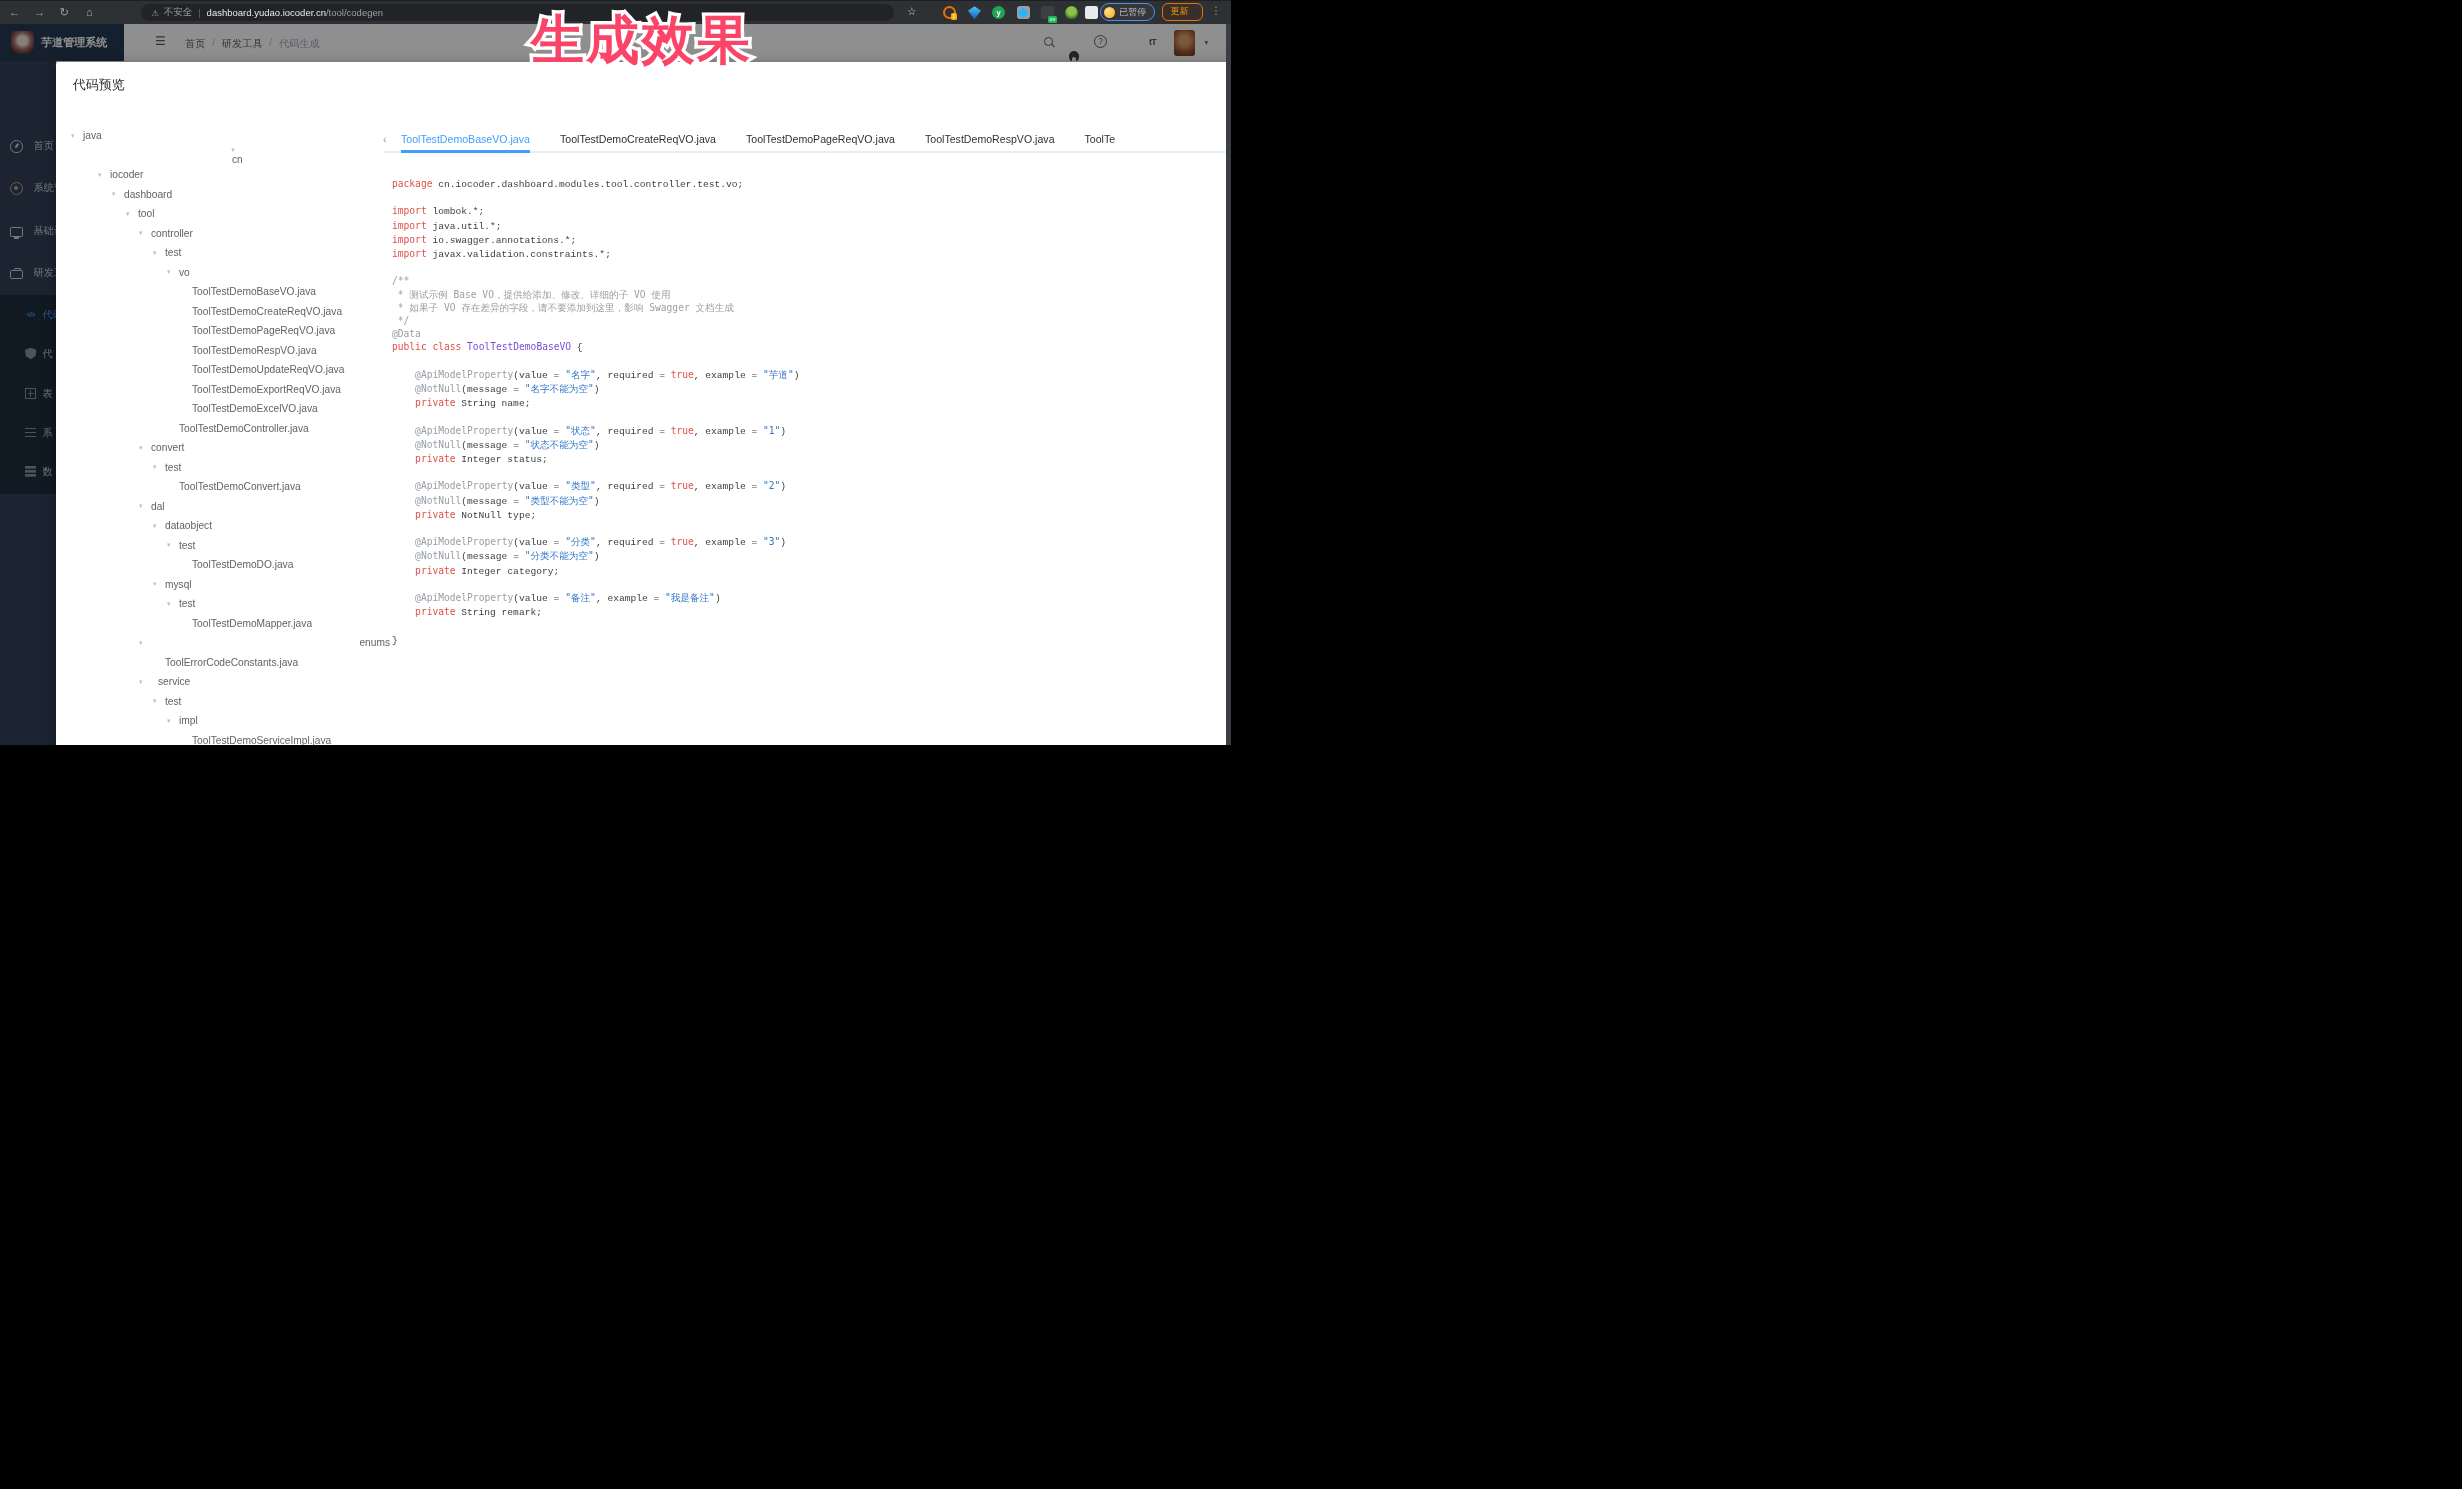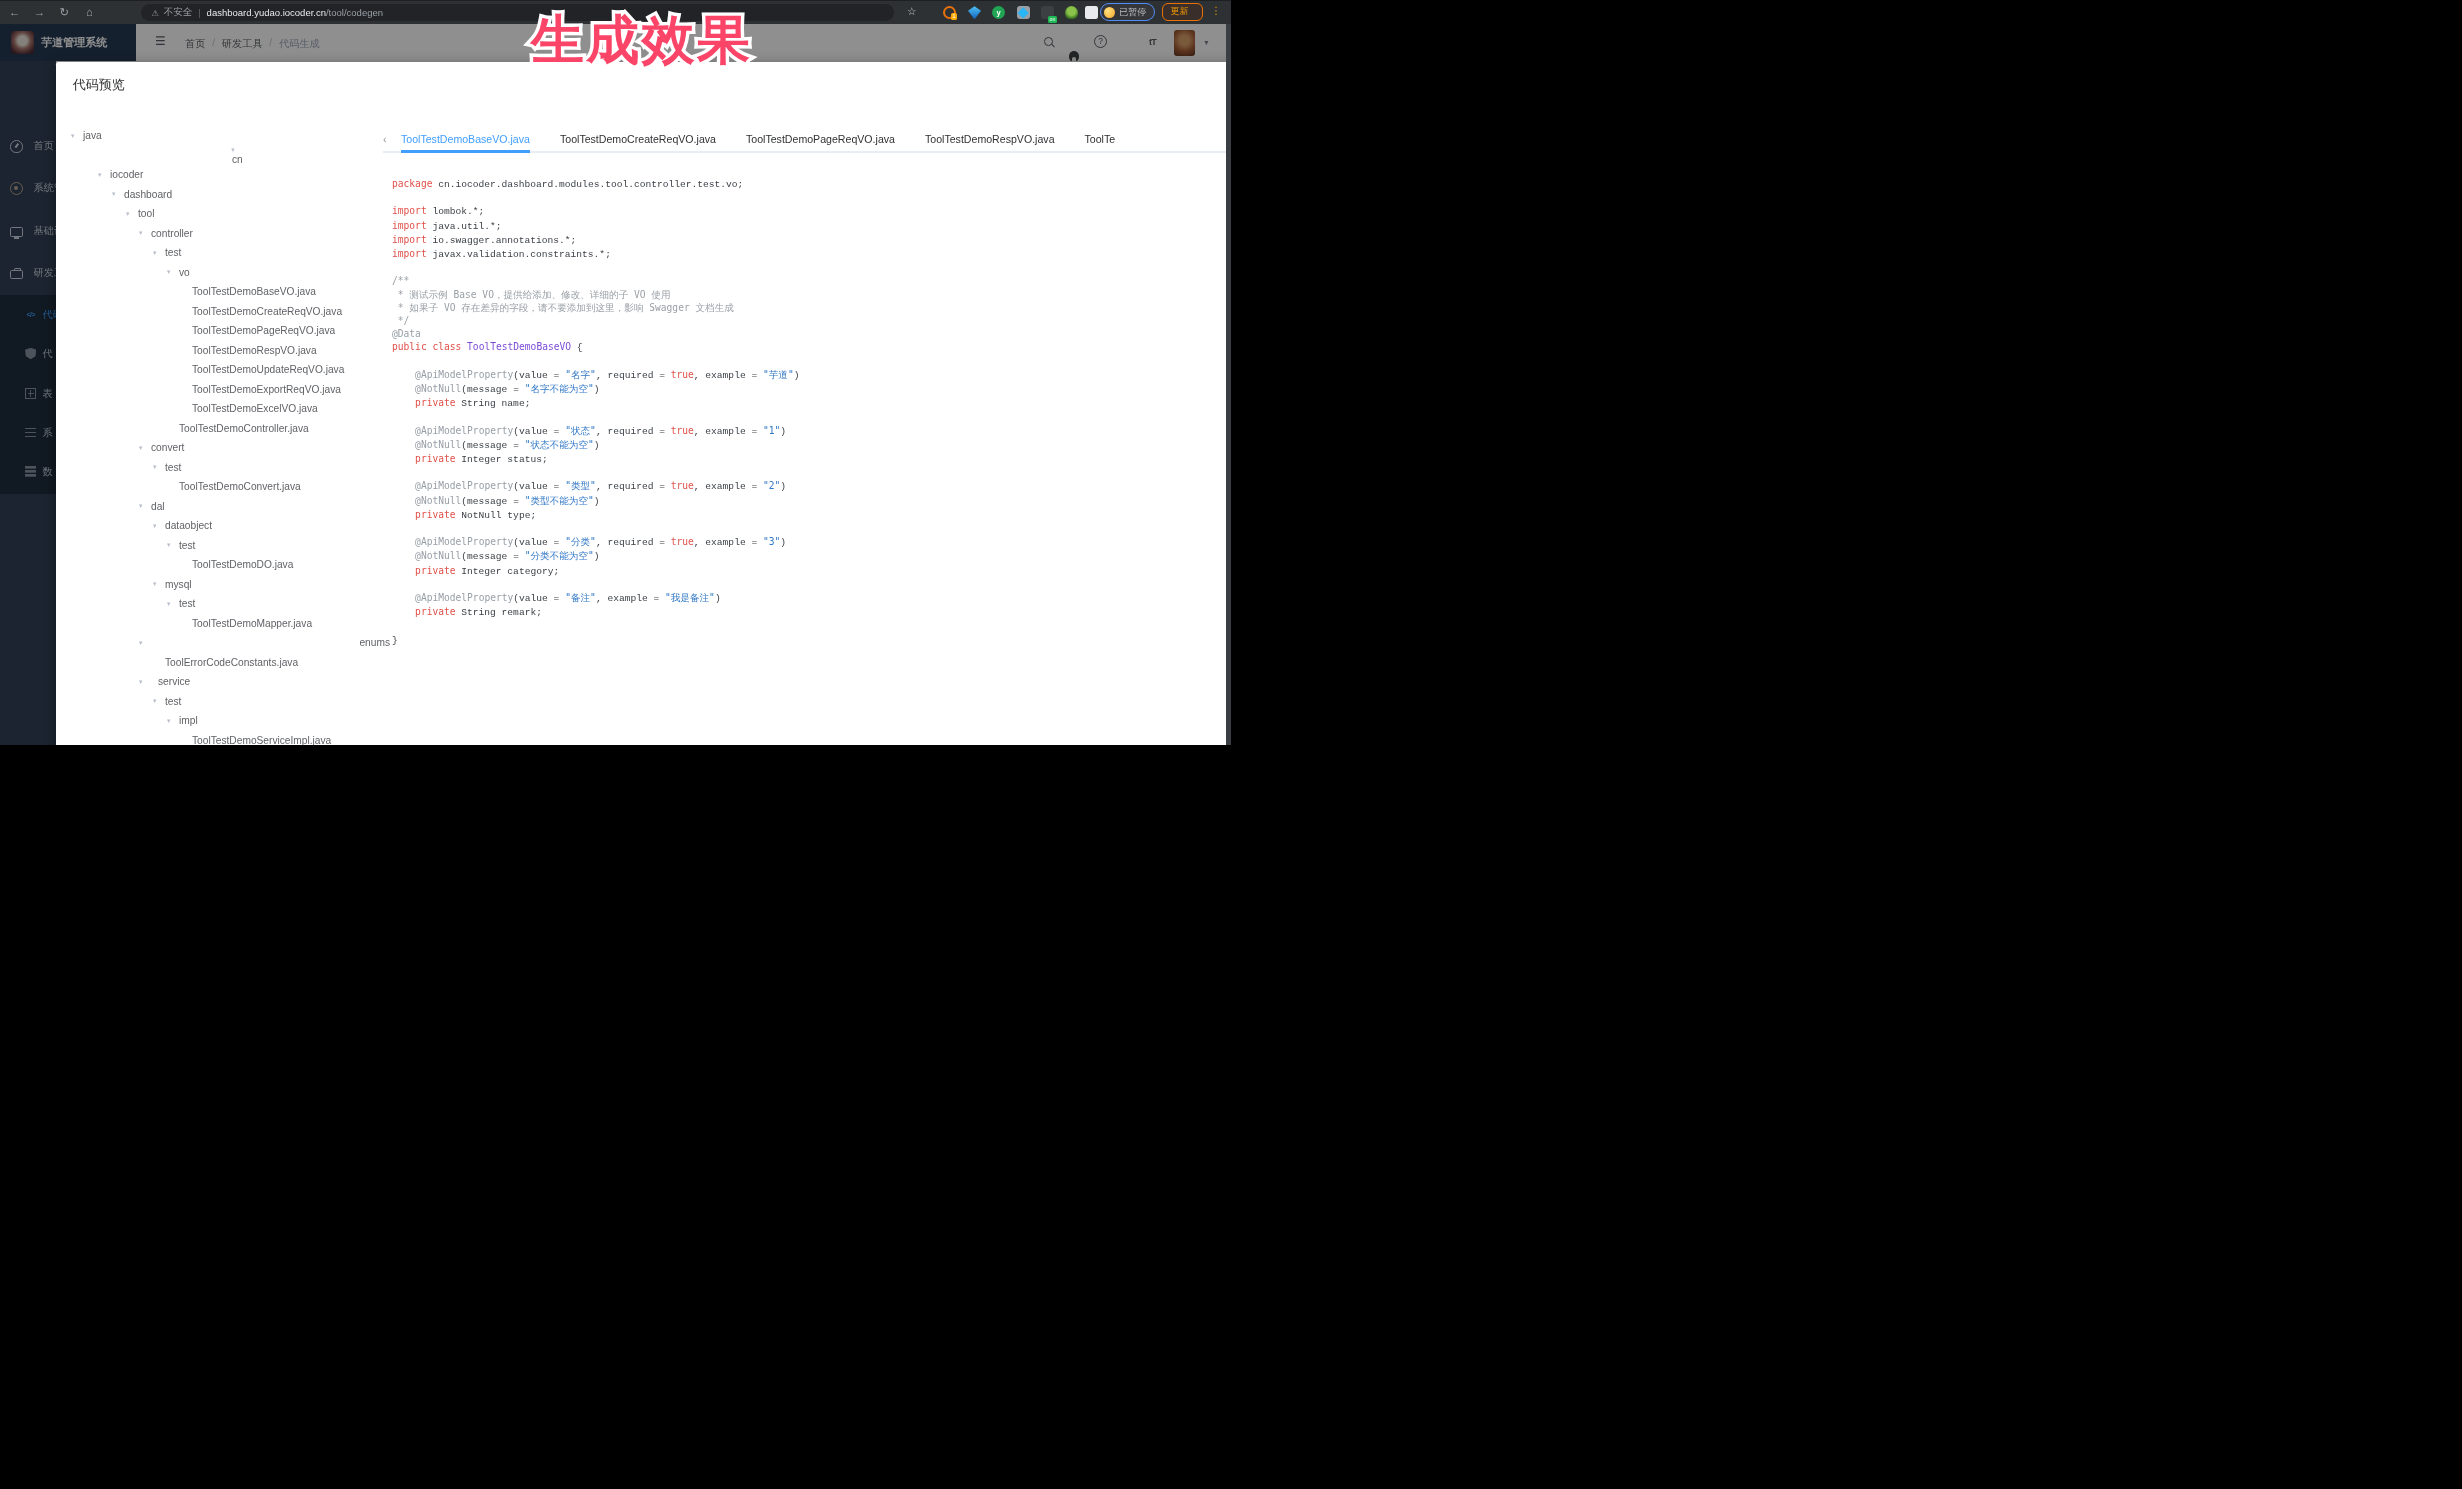--- a/index.html
+++ b/index.html
@@ -40,21 +40,21 @@
     border:1.5px solid #4f8df7; border-radius:10px; color:#bdc1c6; font-size:9px;
     display:flex; align-items:center; gap:3.8px; background:#35363a; }
   .emoji-face { width:11.4px; height:11.4px; border-radius:50%; background:radial-gradient(circle at 35% 35%, #ffe082, #f9a825); }
   .update-btn { position:absolute; left:1162px; top:2.3px; height:18px; padding:0 13.7px 0 7.6px;
     border:1.5px solid #e8710a; border-radius:6px; color:#f29900; font-size:9px;
     line-height:15px; background:#3a2e2a; }
   .dots { position:absolute; left:1211px; top:3.8px; color:#f29900; font-size:10px; letter-spacing:0; }
 
   
   .app-header { position:absolute; left:0; top:23.5px; width:1231px; height:37px; background:#fff; }
-  .logo-block { position:absolute; left:0; top:0; width:136px; height:37px; background:#263a52;
+  .logo-block { position:absolute; left:0; top:0; width:124px; height:37px; background:#263a52;
     display:flex; align-items:center; padding-left:10.6px; gap:7.6px; }
   .logo-img { width:23px; height:23px; border-radius:3px;
     background:radial-gradient(circle at 50% 42%, #ece4dc 26%, #a8756b 48%, #55303a 78%, #31202b); }
   .logo-title { color:#fff; font-size:11px; font-weight:bold; white-space:nowrap; }
   .hamburger { position:absolute; left:155px; top:11.4px; width:15px; height:13.7px; color:#5a5e66;
     font-size:12px; line-height:13.7px; }
   .breadcrumb { position:absolute; left:185px; top:13px; font-size:10.2px; color:#606266;
     display:flex; gap:6.8px; white-space:nowrap; }
   .breadcrumb .bc-sep { color:#c0c4cc; }
   .breadcrumb .bc-last { color:#9aa7b8; }

